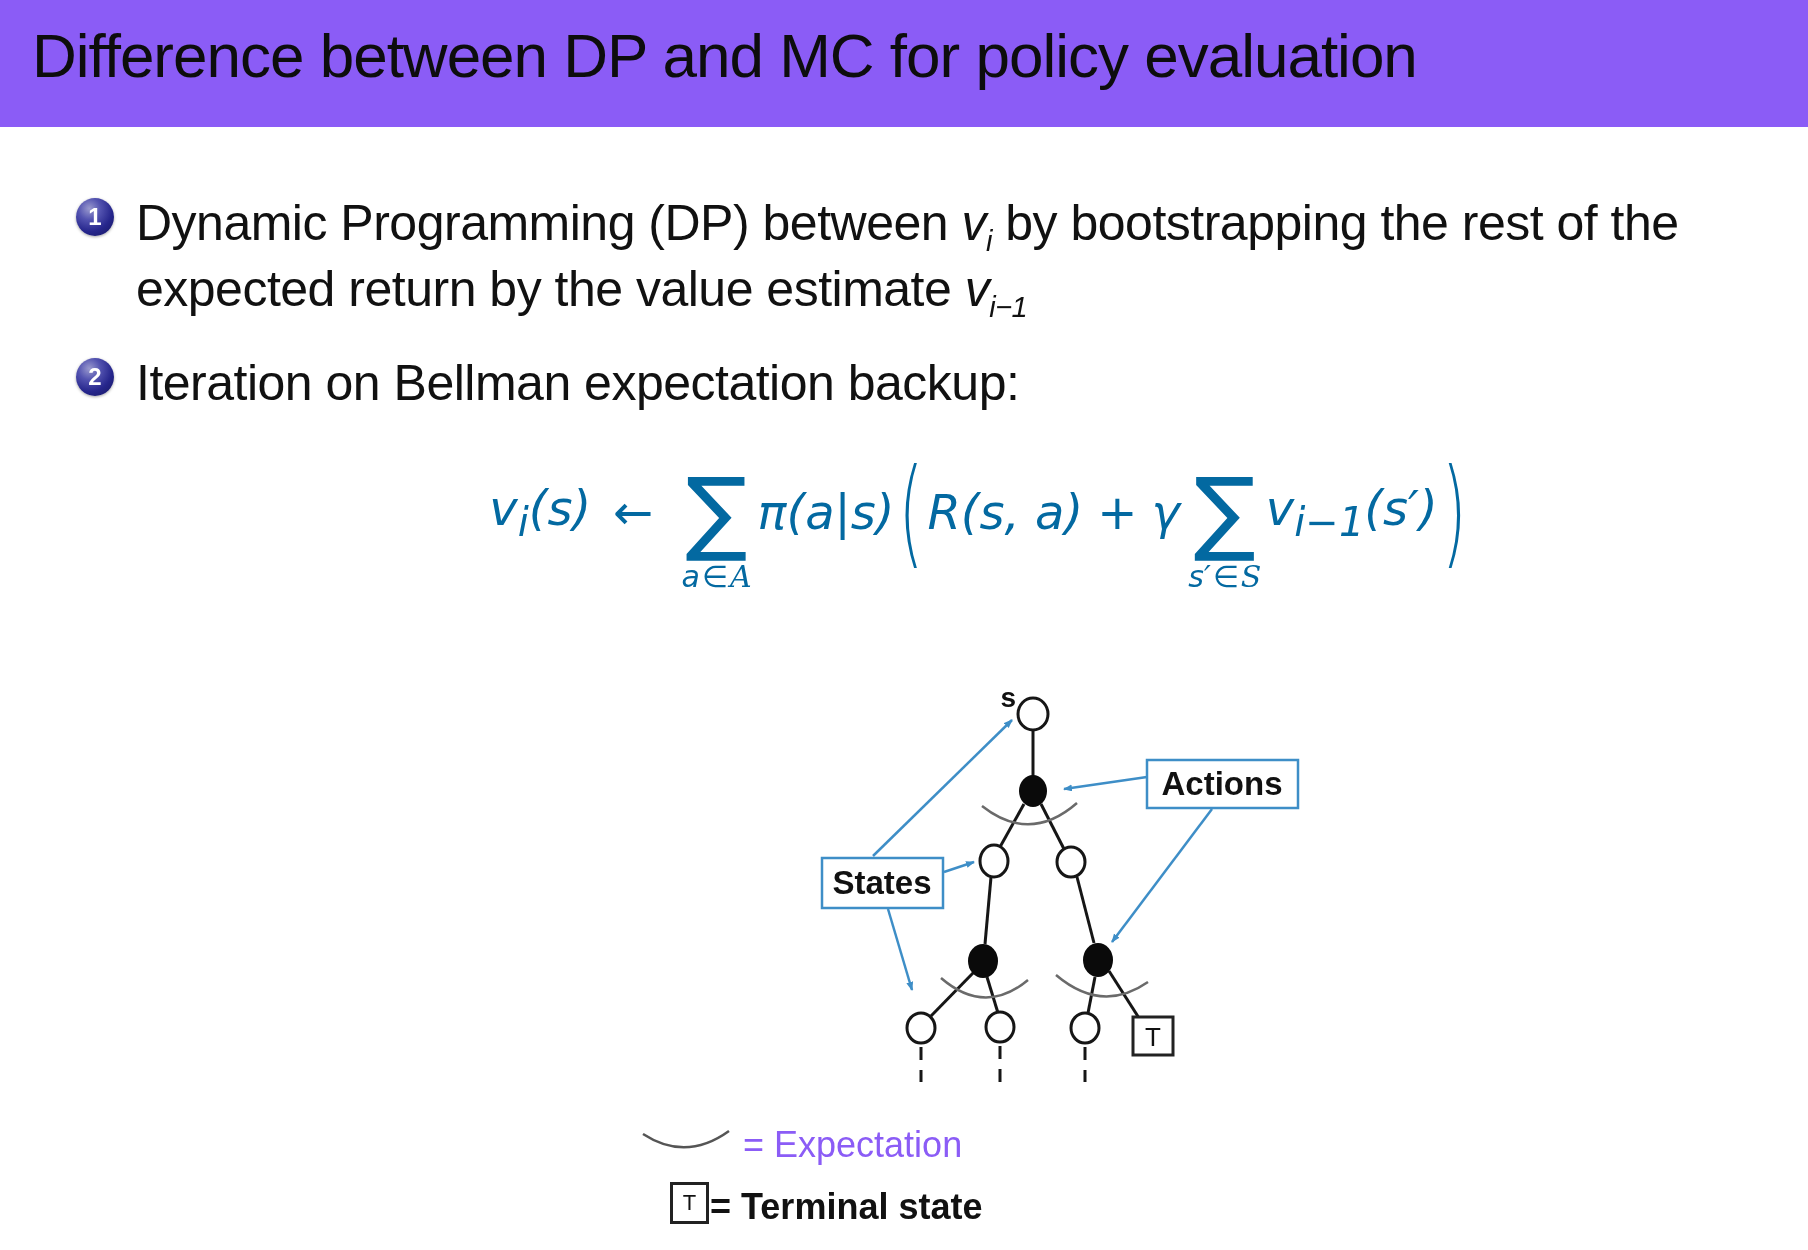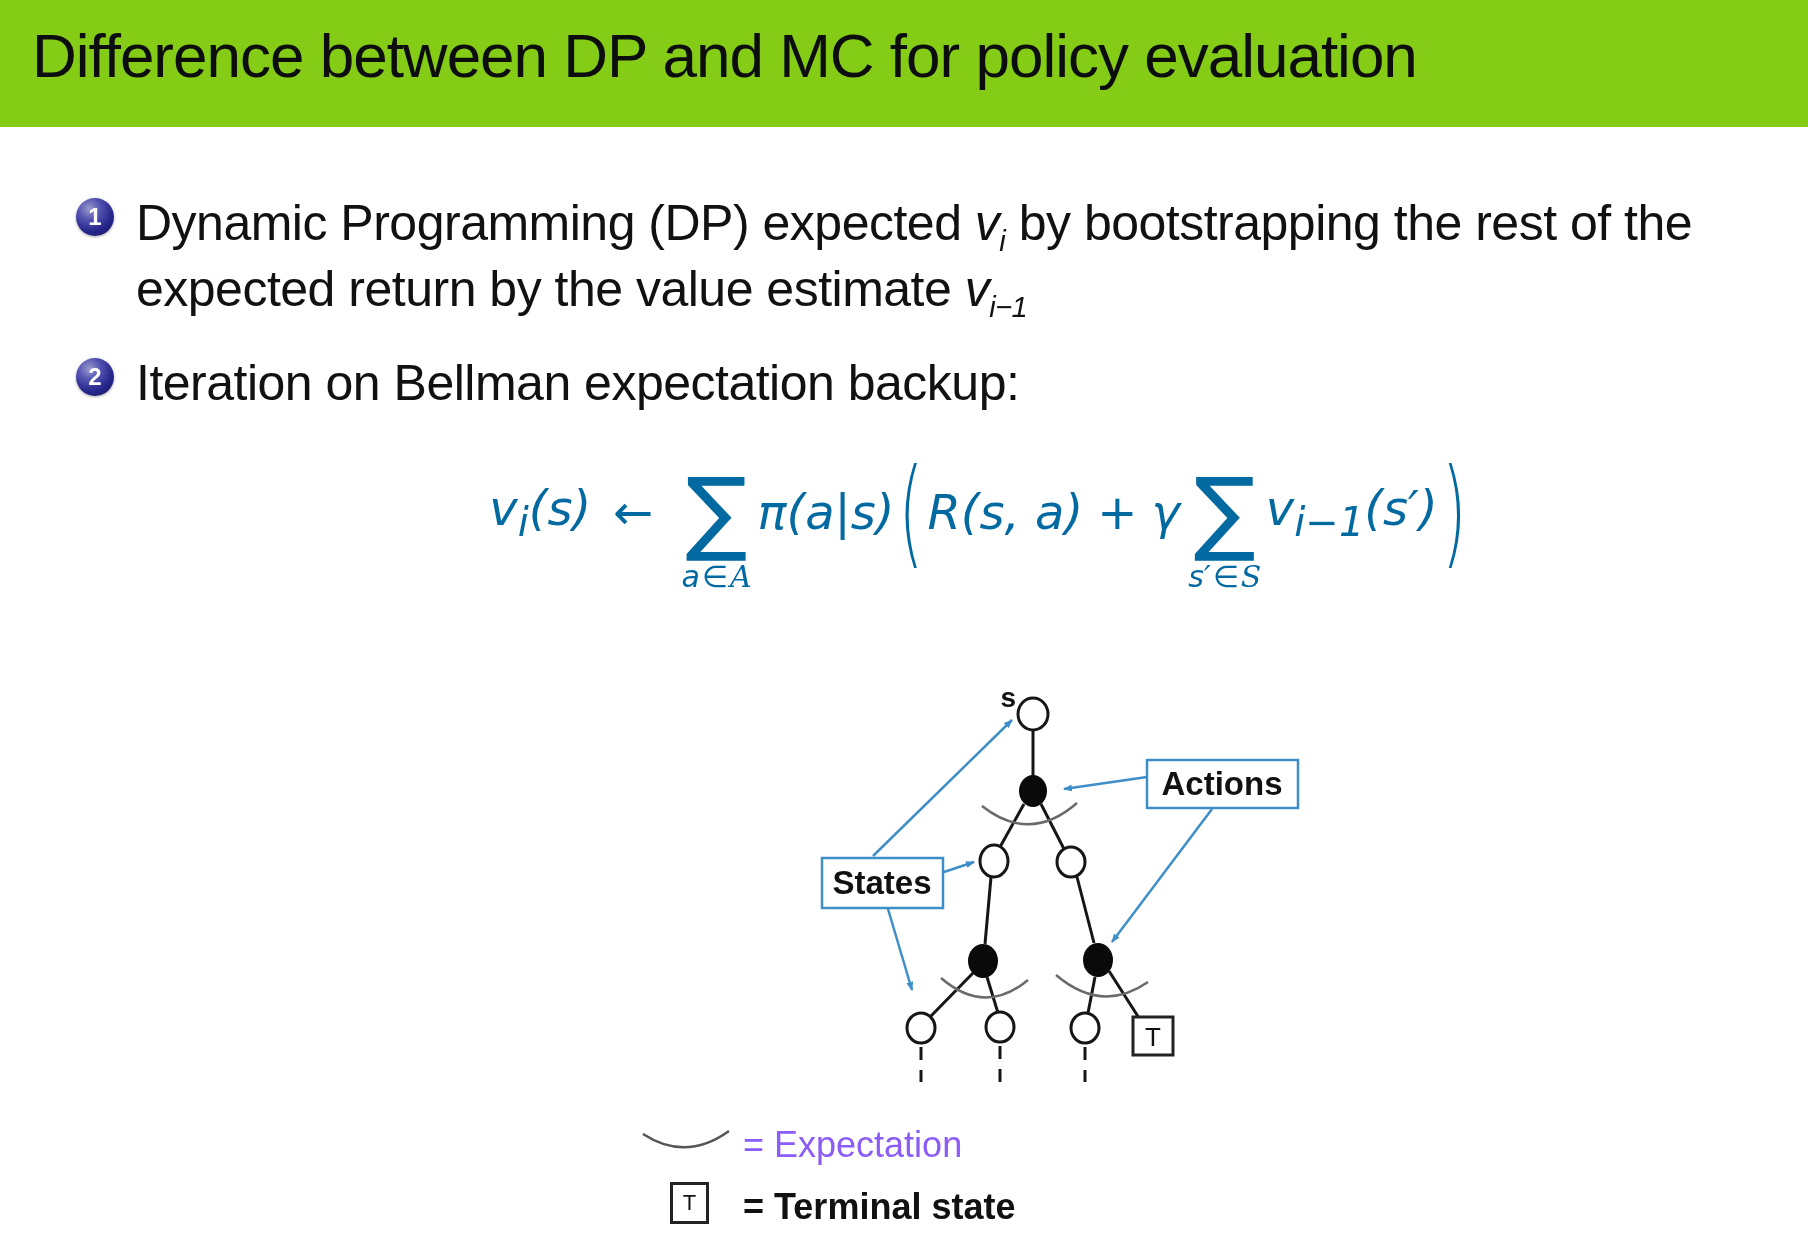--- a/index.html
+++ b/index.html
@@ -1,21 +1,21 @@
 <!DOCTYPE html>
 <html><head>
 <meta charset="utf-8">
 <style>
   html,body{margin:0;padding:0;}
   body{
     width:1808px;height:1250px;position:relative;overflow:hidden;
     background:#ffffff;font-family:"Liberation Sans",sans-serif;color:#111;
   }
   
-  .titlebar{position:absolute;left:0;top:0;width:1808px;height:127px;background:#84cc16;}
+  .titlebar{position:absolute;left:0;top:0;width:1808px;height:127px;background:#8b5cf6;}
   .titlebar h1{
     margin:0;padding:20px 0 0 32px;font-size:62px;font-weight:400;
     letter-spacing:-1px;color:#0d0d0d;white-space:nowrap;
   }
   
   .bullet{position:absolute;left:76px;display:flex;align-items:flex-start;}
   .bullet.b1{top:190px;}
   .bullet.b2{top:350px;}
   .badge{
     flex:0 0 auto;width:38px;height:38px;margin-top:8px;border-radius:50%;
@@ -55,34 +55,34 @@
   
   .diagram{position:absolute;left:790px;top:640px;width:530px;height:470px;}
   
   .legend-arc{position:absolute;left:640px;top:1126px;width:92px;height:38px;}
   .legend-exp{position:absolute;left:743px;top:1124px;font-size:36px;color:#8b5cf6;}
   .legend-tbox{
     position:absolute;left:670px;top:1182px;width:33px;height:36px;
     border:3px solid #222;display:flex;align-items:center;justify-content:center;
     font-size:22px;color:#111;background:#fff;
   }
-  .legend-term{position:absolute;left:743px;top:1186px;font-size:36px;font-weight:700;color:#111;}
+  .legend-term{position:absolute;left:710px;top:1186px;font-size:36px;font-weight:700;color:#111;}
 </style>
 </head>
 <body>
 
 <header class="titlebar">
   <h1>Difference between DP and MC for policy evaluation</h1>
 </header>
 
 <div class="bullet b1">
   <span class="badge">
       <span>1</span>
     </span>
-  <p class="btext"><span>Dynamic Programming (DP) expected </span><span class="mi"><span>v</span><sub>i</sub></span><span> by bootstrapping the rest of the expected return by the value estimate </span><span class="mi"><span>v</span><sub>i−1</sub></span></p>
+  <p class="btext"><span>Dynamic Programming (DP) between </span><span class="mi"><span>v</span><sub>i</sub></span><span> by bootstrapping the rest of the expected return by the value estimate </span><span class="mi"><span>v</span><sub>i−1</sub></span></p>
 </div>
 
 <div class="bullet b2">
   <span class="badge">
       <span>2</span>
     </span>
   <p class="btext">Iteration on Bellman expectation backup:</p>
 </div>
 
 <div class="formula">

